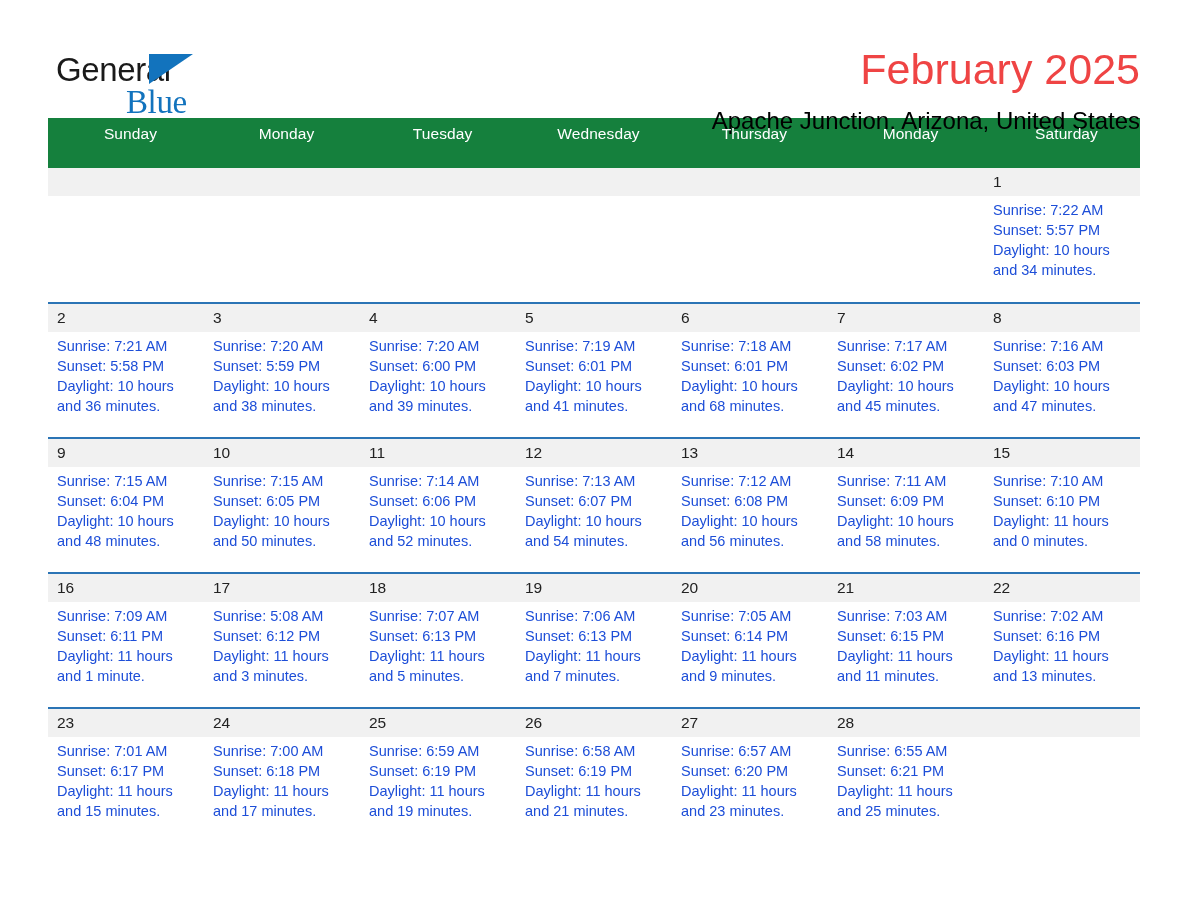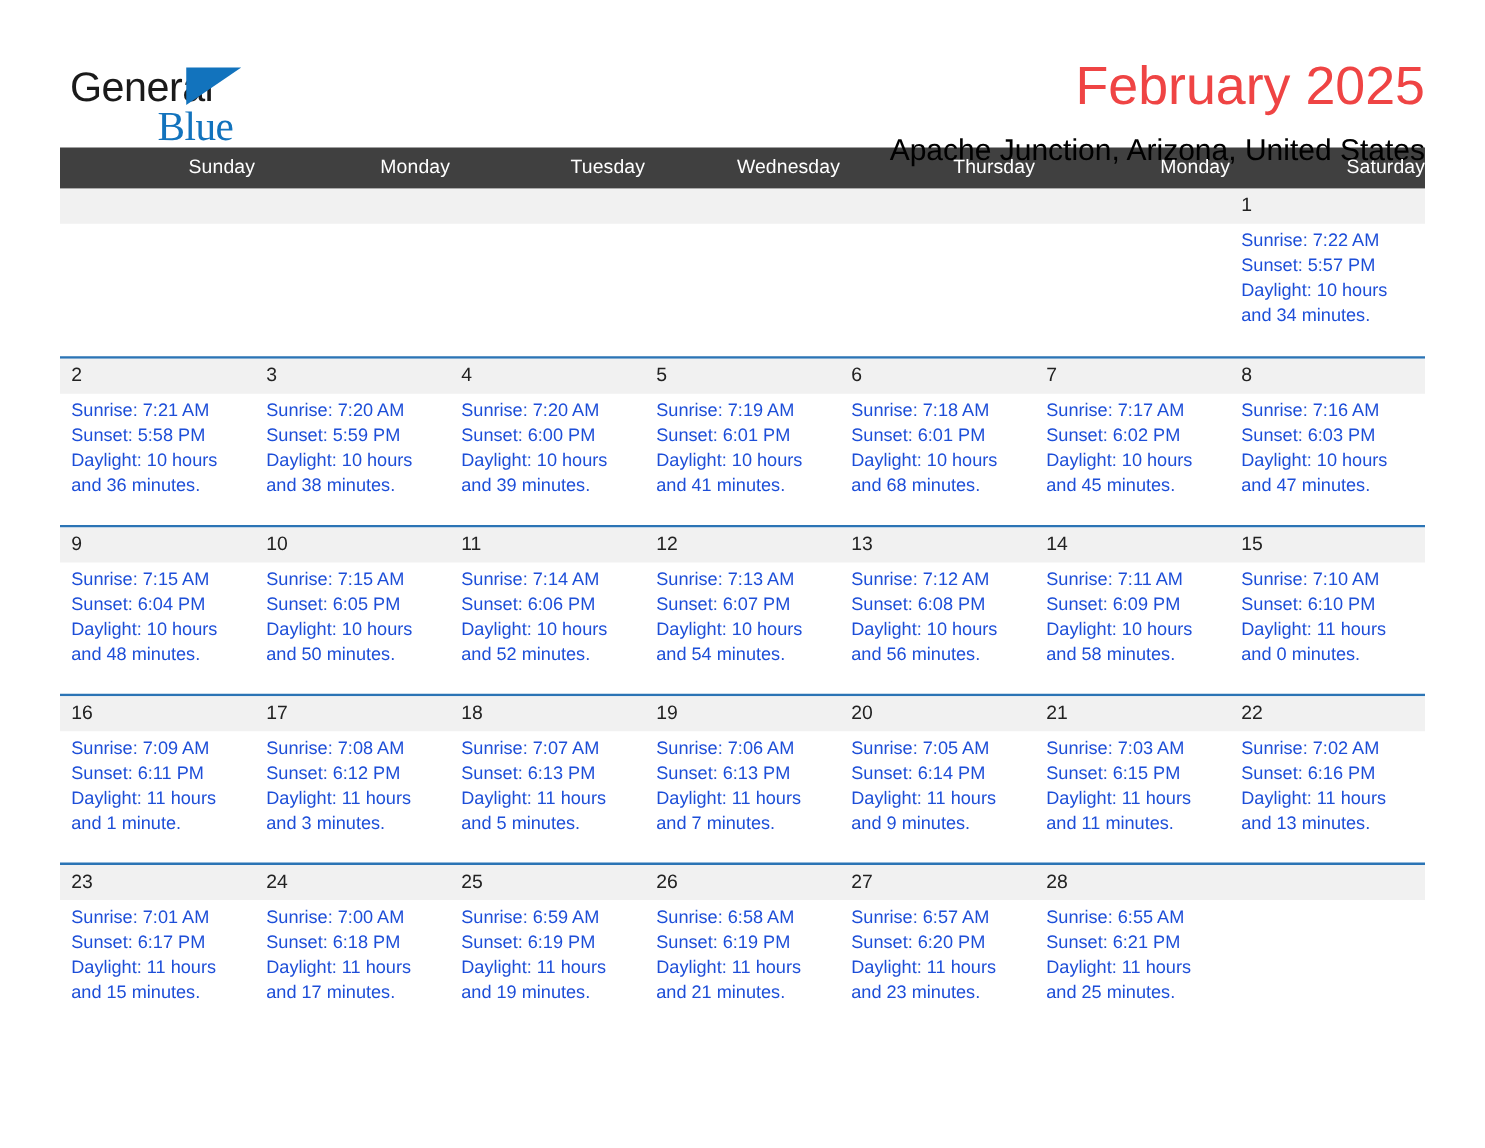--- a/index.html
+++ b/index.html
@@ -89,26 +89,26 @@
   
   .calendar {
     width: 1092px;
     margin-top: 8px;
     border-collapse: collapse;
     table-layout: fixed;
   }
   .calendar col { width: 156px; }
 
   .calendar thead th {
-    background: #404040;
+    background: #15803d;
     color: #ffffff;
     font-size: 15.5px;
     font-weight: normal;
-    text-align: right;
-    padding: 6px 0 7px 9px;
+    text-align: center;
+    padding: 6px 0 24px 9px;
     height: 20px;
     vertical-align: middle;
     letter-spacing: 0.1px;
   }
 
   .calendar tbody tr { height: 135px; }
   .calendar tbody tr.week-1 { height: 135px; }
 
   .calendar tbody td {
     vertical-align: top;
@@ -376,21 +376,21 @@
                 <div>Sunrise: 7:09 AM</div>
                 <div>Sunset: 6:11 PM</div>
                 <div class="wrap">Daylight: 11 hours and 1 minute.</div>
               </div>
             </div>
           </td>
           <td>
             <div class="cell">
               <div class="daynum">17</div>
               <div class="info">
-                <div>Sunrise: 7:08 AM</div>
+                <div>Sunrise: 5:08 AM</div>
                 <div>Sunset: 6:12 PM</div>
                 <div class="wrap">Daylight: 11 hours and 3 minutes.</div>
               </div>
             </div>
           </td>
           <td>
             <div class="cell">
               <div class="daynum">18</div>
               <div class="info">
                 <div>Sunrise: 7:07 AM</div>

